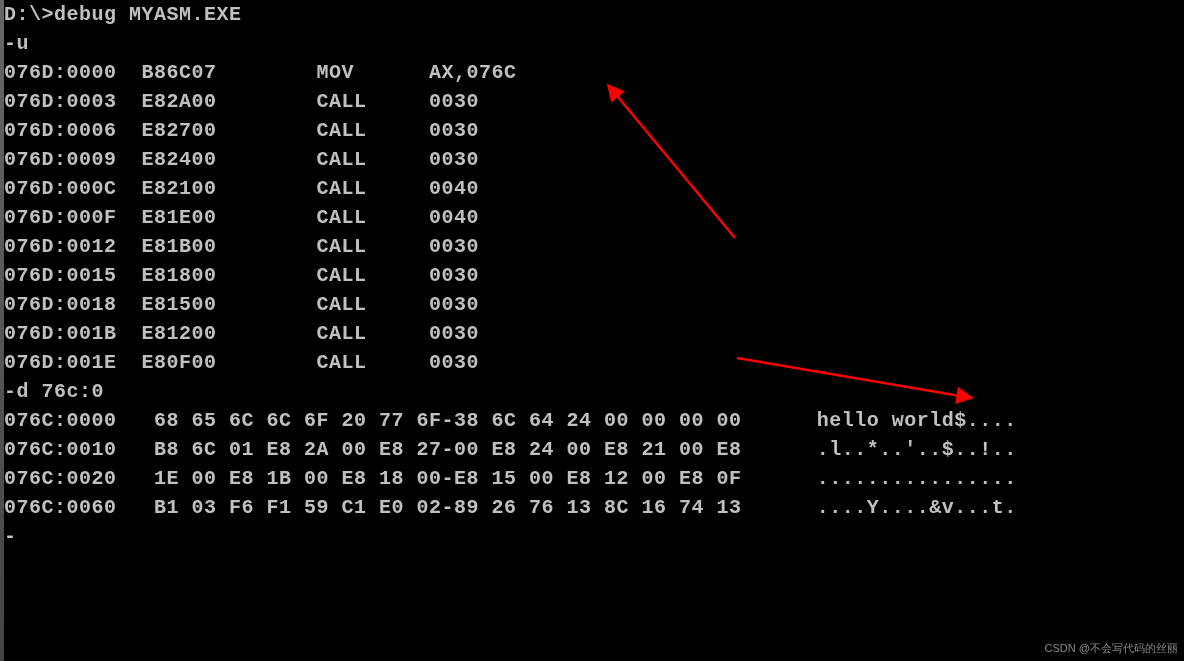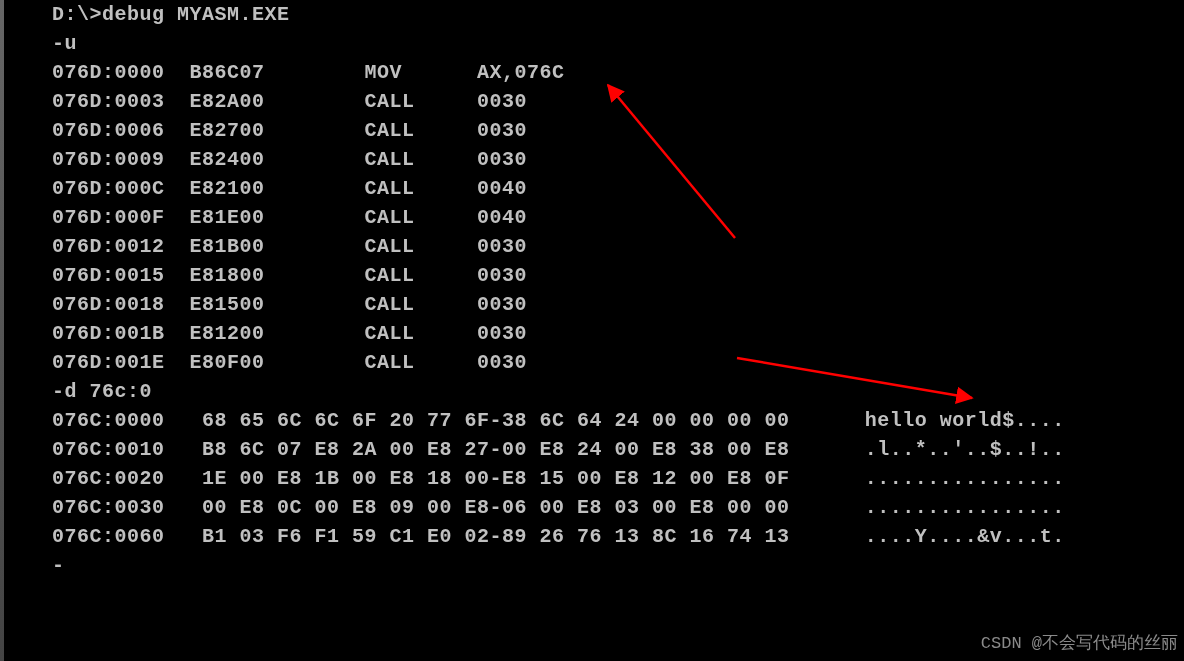--- a/index.html
+++ b/index.html
@@ -9,27 +9,27 @@
     font-family: "Courier New", monospace;
     font-size: 20px;
     font-weight: bold;
     line-height: 1.45;
     width: 1184px;
     height: 661px;
     overflow: hidden;
     position: relative;
     padding: 0 0 0 4px;
   }
-  .line { white-space: pre; letter-spacing: 0.5px; padding-left: 48px; }
+  .line { white-space: pre; letter-spacing: 0.5px; }
   .edge { position:absolute; left:0; top:0; width:4px; height:661px;
           background: linear-gradient(#666,#444); }
   .arrows { position:absolute; left:0; top:0; pointer-events:none; }
   .watermark {
     position:absolute; right:6px; bottom:4px;
-    font-family: Liberation Mono, monospace; font-size:17px; font-weight:normal;
+    font-family: Liberation Sans, sans-serif; font-size:11px; font-weight:normal;
     color:#8a8a8a; letter-spacing:0;
   }
 </style>
 </head>
 <body>
 
 <div class="edge"></div>
 
 <div id="term">
     <div class="line">D:\&gt;debug MYASM.EXE</div>
@@ -40,23 +40,22 @@
     <div class="line">076D:0009  E82400        CALL     0030</div>
     <div class="line">076D:000C  E82100        CALL     0040</div>
     <div class="line">076D:000F  E81E00        CALL     0040</div>
     <div class="line">076D:0012  E81B00        CALL     0030</div>
     <div class="line">076D:0015  E81800        CALL     0030</div>
     <div class="line">076D:0018  E81500        CALL     0030</div>
     <div class="line">076D:001B  E81200        CALL     0030</div>
     <div class="line">076D:001E  E80F00        CALL     0030</div>
     <div class="line">-d 76c:0</div>
     <div class="line">076C:0000   68 65 6C 6C 6F 20 77 6F-38 6C 64 24 00 00 00 00      hello world$....</div>
-    <div class="line">076C:0010   B8 6C 07 E8 2A 00 E8 27-00 E8 24 00 E8 38 00 E8      .l..*..'..$..!..</div>
+    <div class="line">076C:0010   B8 6C 01 E8 2A 00 E8 27-00 E8 24 00 E8 21 00 E8      .l..*..'..$..!..</div>
     <div class="line">076C:0020   1E 00 E8 1B 00 E8 18 00-E8 15 00 E8 12 00 E8 0F      ................</div>
-    <div class="line">076C:0030   00 E8 0C 00 E8 09 00 E8-06 00 E8 03 00 E8 00 00      ................</div>
     <div class="line">076C:0060   B1 03 F6 F1 59 C1 E0 02-89 26 76 13 8C 16 74 13      ....Y....&amp;v...t.</div>
     <div class="line">-</div>
   </div>
 
 <svg class="arrows" width="1184" height="661">
   <defs>
     <marker id="ah" viewBox="0 0 10 10" refX="9" refY="5" markerWidth="7" markerHeight="7" orient="auto-start-reverse">
       <path d="M 0 0 L 10 5 L 0 10 z" fill="#ff0000"></path>
     </marker>
   </defs>

